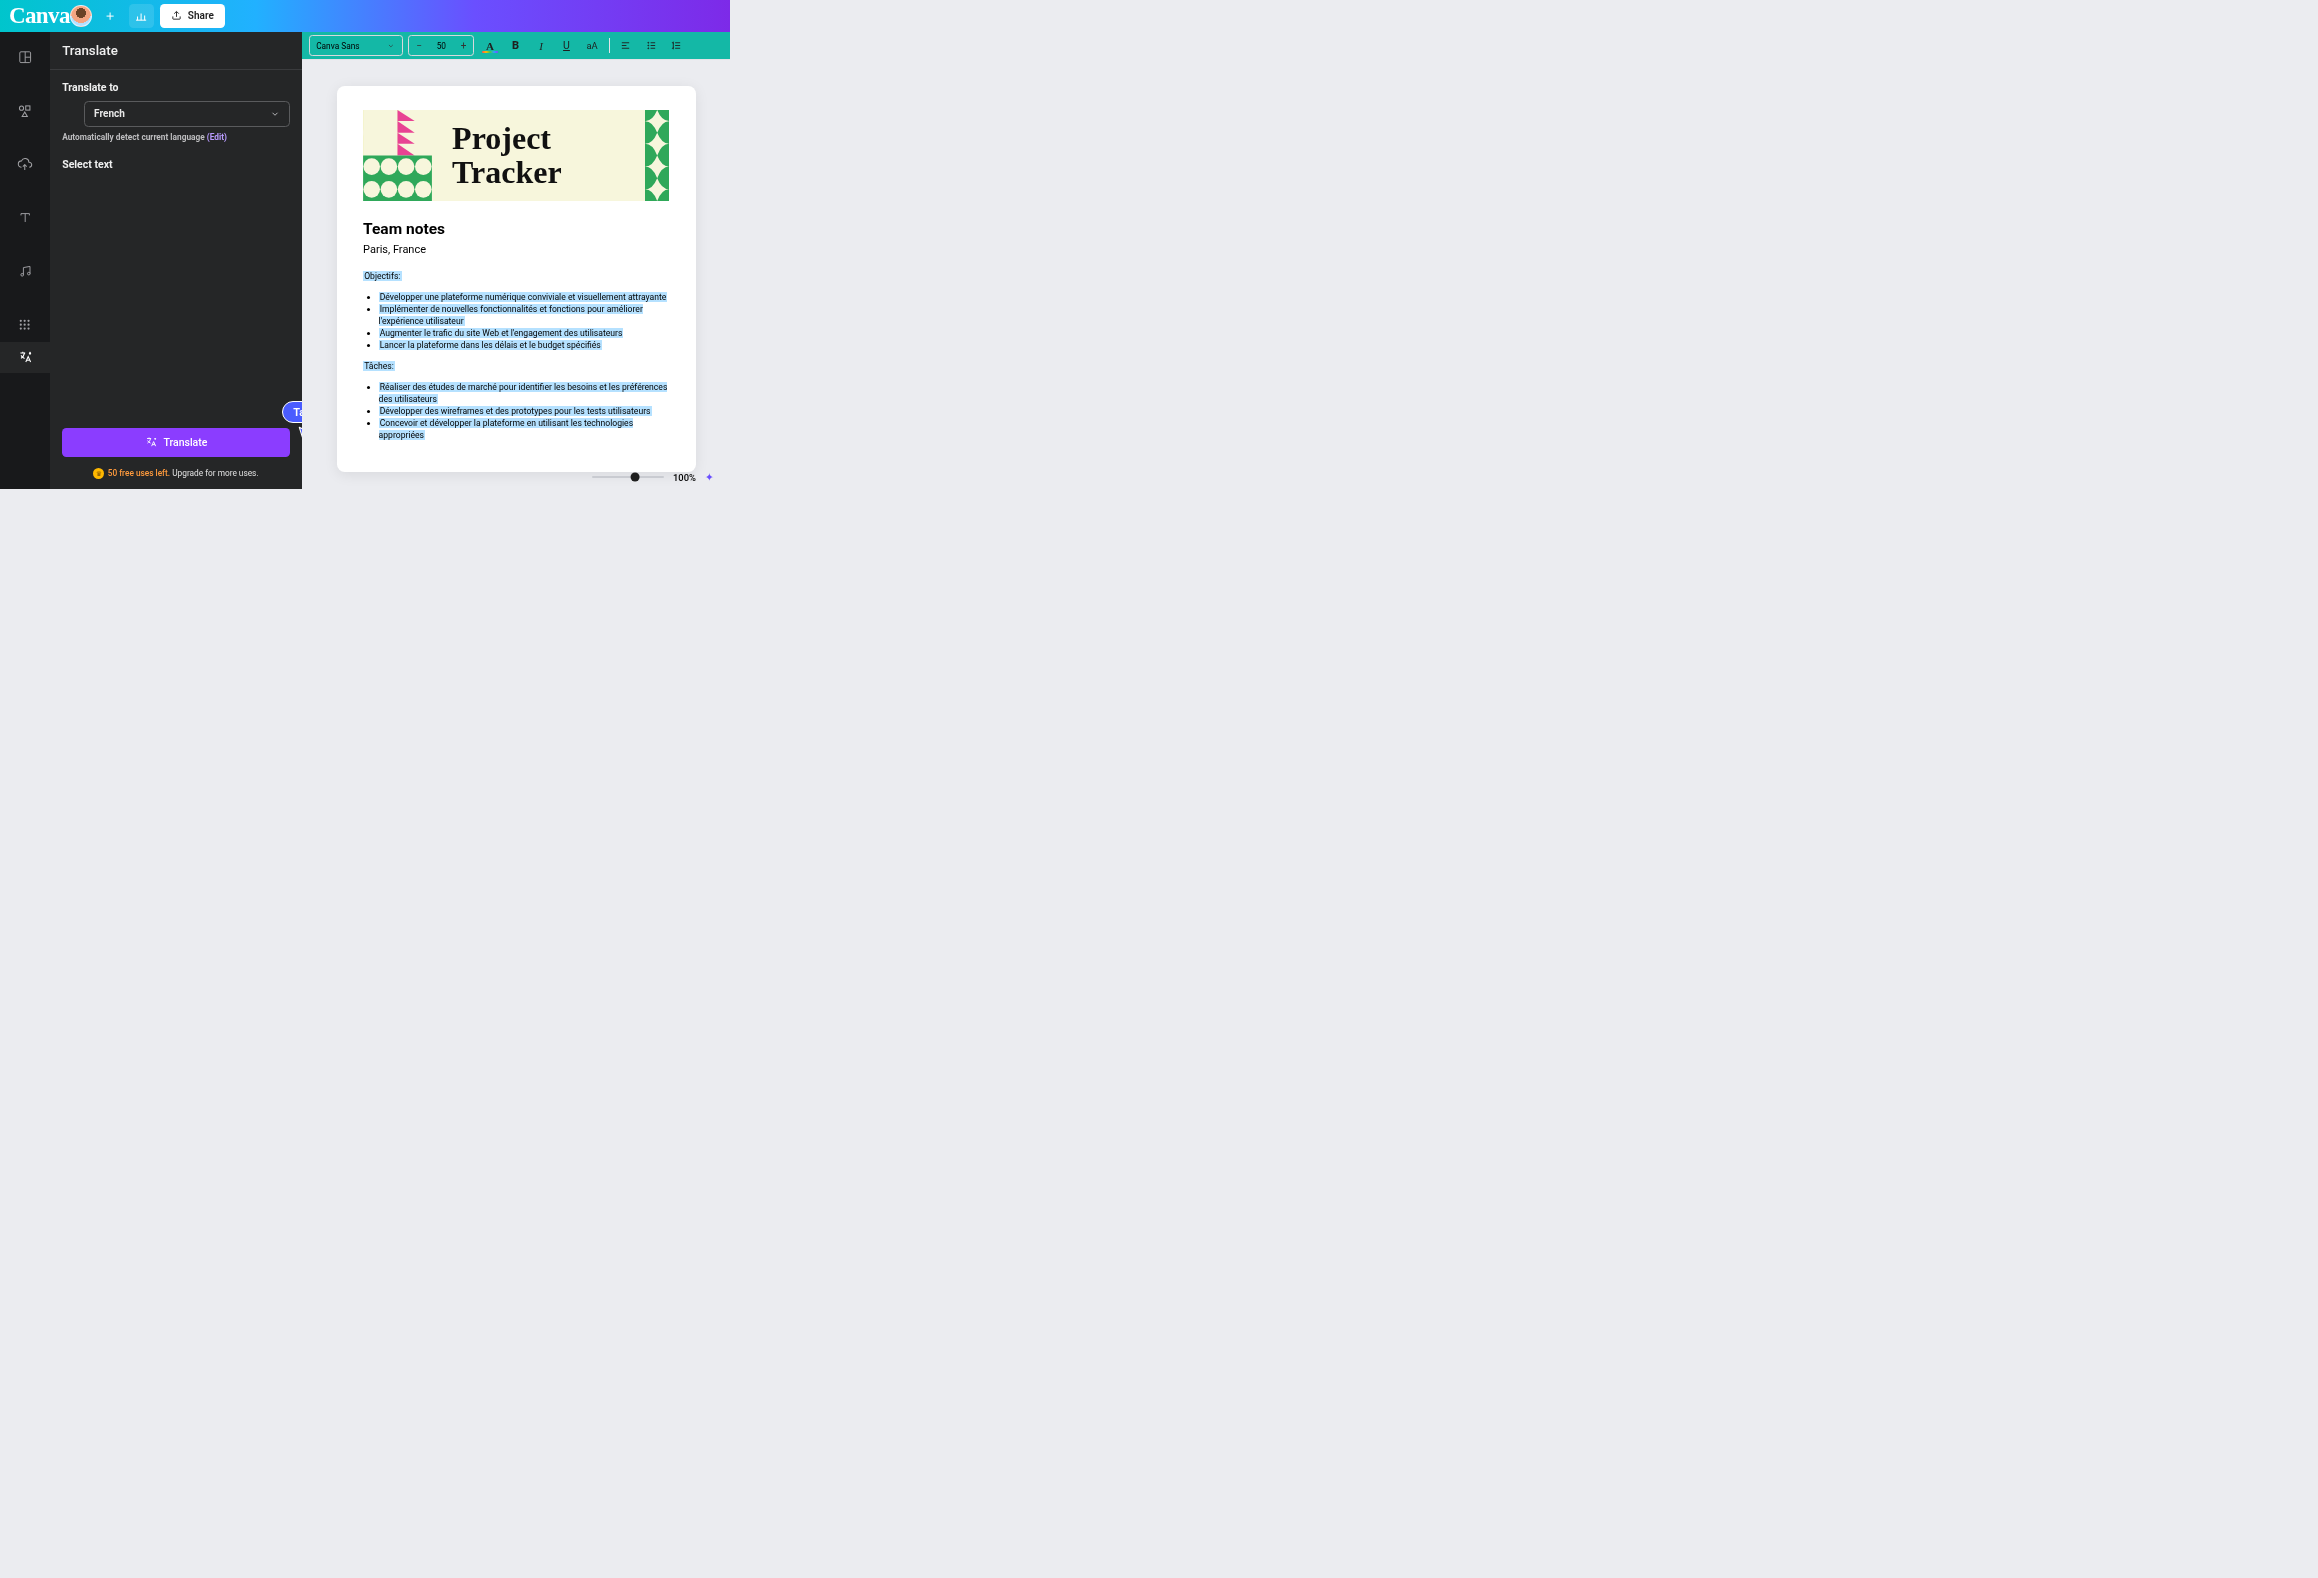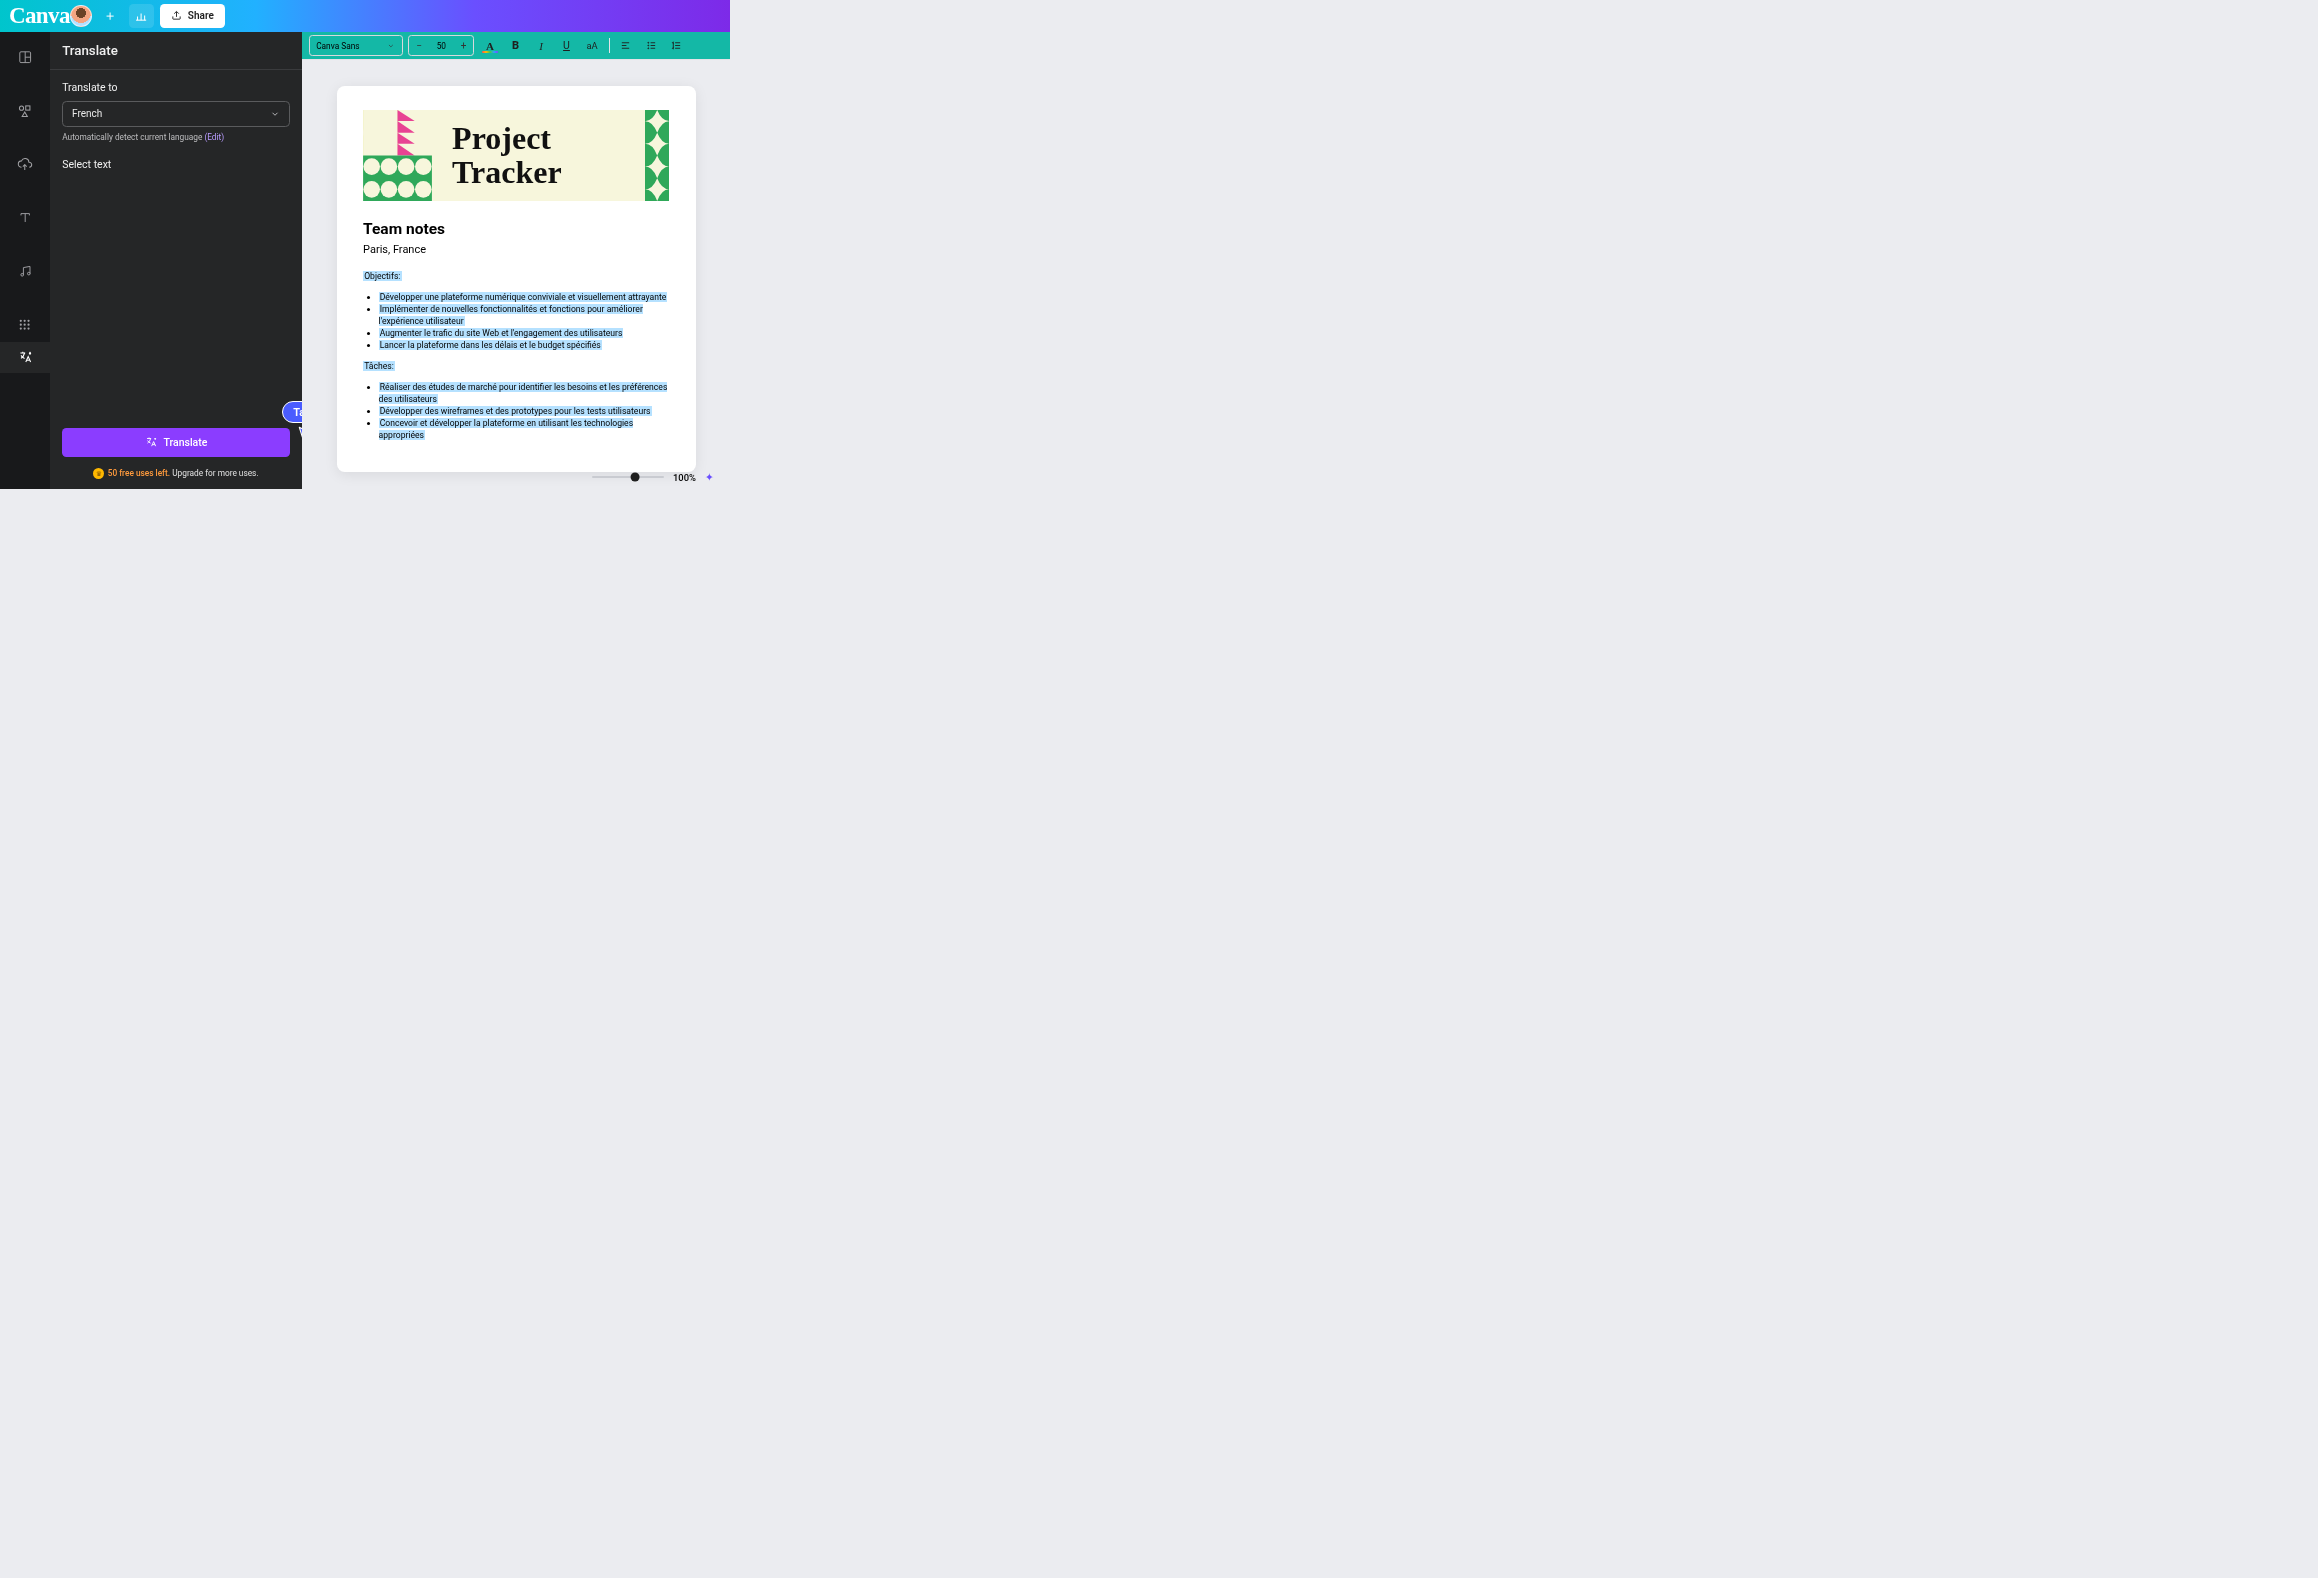--- a/index.html
+++ b/index.html
@@ -74,27 +74,27 @@
   
   .panel {
     width: 252px; background: #252627; color: #f0f0f0;
     display: flex; flex-direction: column;
     position: relative;
   }
   .panel-header {
     padding: 11px 12.2px; font-size: 13.3px; font-weight: 500;
     border-bottom: 0.6px solid #3a3b3d;
   }
-  .panel-body { padding: 11px 12.2px; flex: 1; overflow: auto; }
+  .panel-body { padding: 11px 12.2px; flex: 1; overflow: auto; font-weight: bold; }
   .field-label { font-size: 10.5px; margin-bottom: 6.6px; }
   .select-box {
     border: 0.6px solid #5a5b5d; border-radius: 4.4px;
     padding: 6.6px 8.9px; font-size: 10px;
     display: flex; justify-content: space-between; align-items: flex-end;
-    color: #e8e8e8; cursor: pointer; margin-bottom: 5.5px;
+    color: #e8e8e8; cursor: pointer; margin-bottom: 5.5px; margin-left: 22px;
   }
   .detect-line { font-size: 8.3px; color: #bdbdbf; margin-bottom: 15.5px; }
   .detect-edit { color: #b99cff; cursor: pointer; }
   .text-box {
     border: 0.6px solid #5a5b5d; border-radius: 4.4px;
     padding: 7.8px 8.9px; font-size: 9.4px; line-height: 1.58;
     color: #e8e8e8; min-height: 111px;
     position: relative;
   }
   .text-box-title { margin-bottom: 4.4px; }

